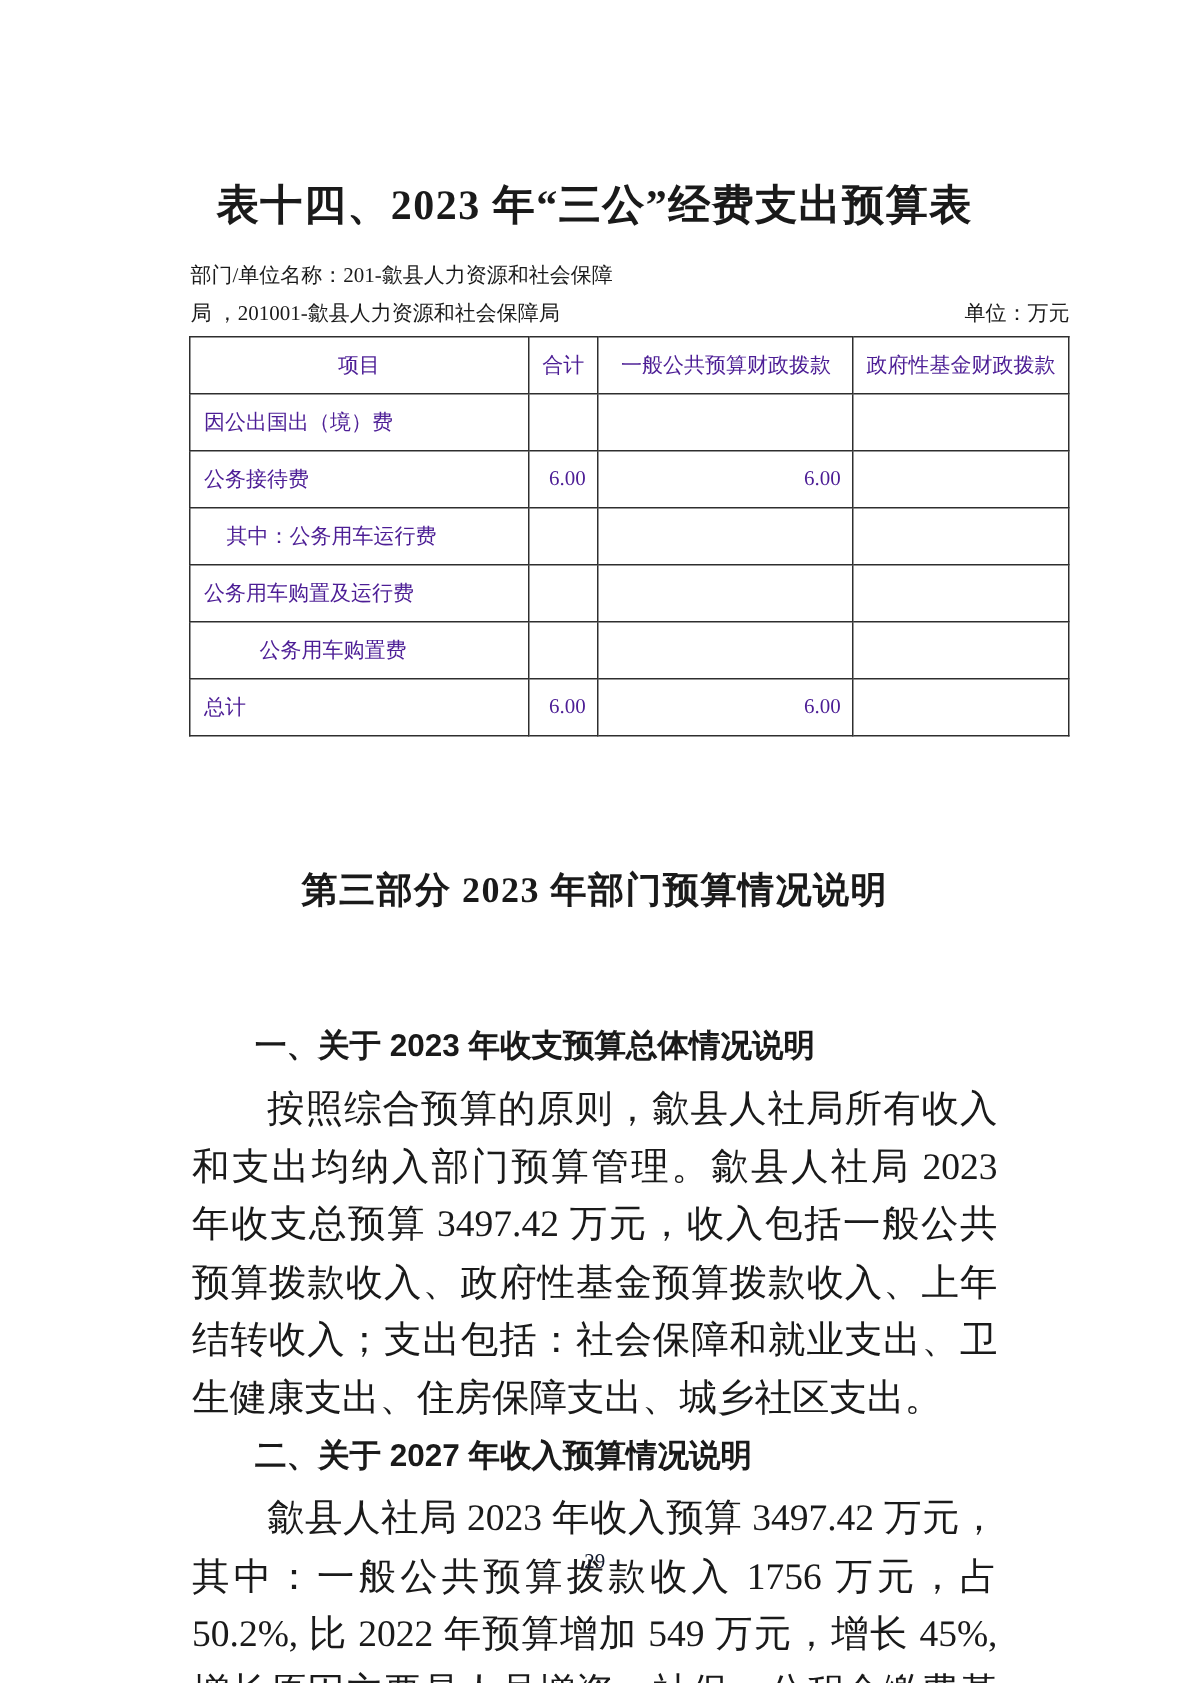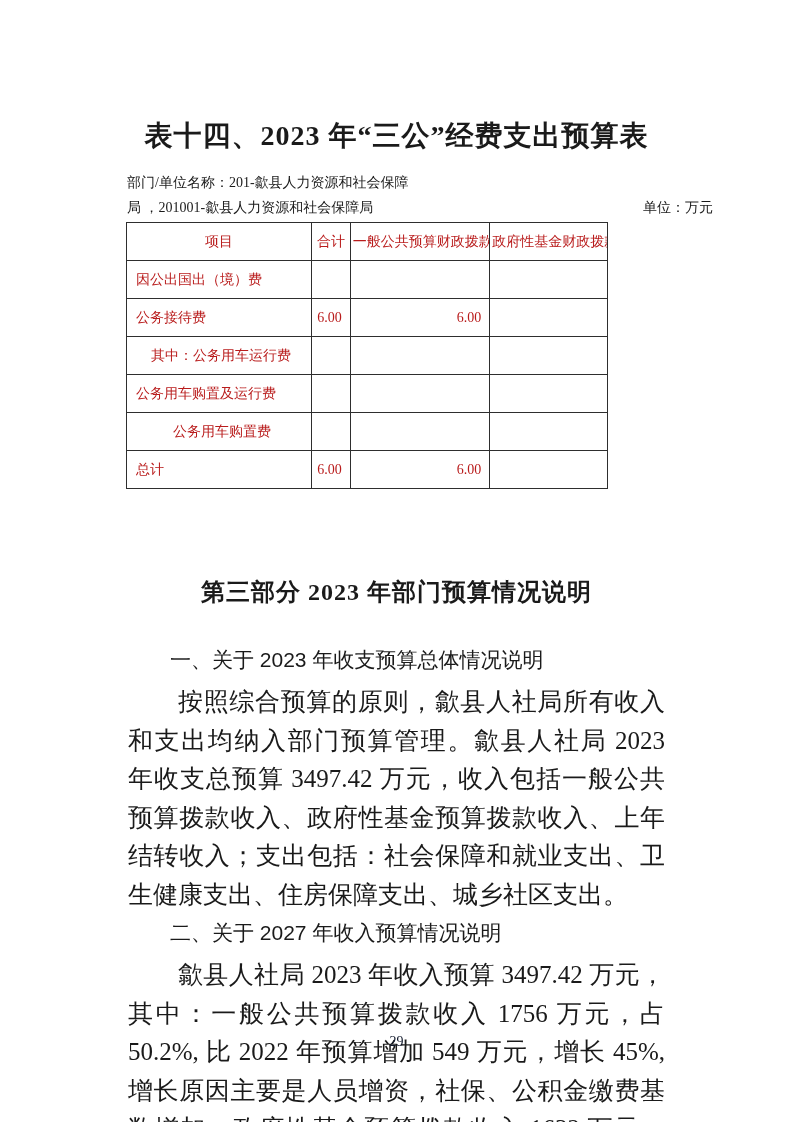--- a/index.html
+++ b/index.html
@@ -6,45 +6,46 @@
   .page {
     position:relative;
     width:793px; height:1122px;
     background:#ffffff;
     color:#1a1a1a;
     font-family:"Liberation Serif","DejaVu Serif",serif;
     overflow:hidden;
     box-sizing:border-box;
   }
   .doc-title {
-    padding-top:116px;
+    padding-top:90px;
     text-align:center;
     font-size:28px;
     font-weight:bold;
     letter-spacing:1px;
     line-height:40px;
+    margin-top:28px;
   }
   .meta {
     margin:16px 80px 0 127px;
     font-size:14px;
     line-height:21px;
   }
   .meta-line2 {
     display:flex;
     justify-content:space-between;
     align-items:flex-end;
     margin-top:4px;
   }
   table.budget {
     border-collapse:collapse;
     table-layout:fixed;
     margin:4px 0 0 126px;
-    width:482px;
+    width:587px;
     font-size:14px;
-    color:#b91c1c;
+    color:#4c1d95;
   }
   table.budget th, table.budget td {
     border:1px solid #2e2e2e;
     overflow:hidden;
     white-space:nowrap;
   }
   table.budget th {
     font-weight:normal;
     height:37px;
     text-align:center;
@@ -57,24 +58,24 @@
   td.cell-num { text-align:right; padding-right:8px; }
   .part-heading {
     margin-top:86px;
     text-align:center;
     font-size:24px;
     font-weight:bold;
     letter-spacing:1px;
     line-height:34px;
   }
   .sub-heading {
-    margin:36px 127px 0 128px;
+    margin:72px 127px 0 128px;
     font-size:21px;
     line-height:30px;
-    font-weight:normal;
+    font-weight:bold;
     font-family:"Liberation Sans","DejaVu Sans",sans-serif;
     text-indent:2em;
   }
   .sub-heading.second { margin-top:4px; }
   .body-para {
     margin:8px 128px 0 128px;
     font-size:25px;
     line-height:38.5px;
     text-align:justify;
     text-indent:2em;

